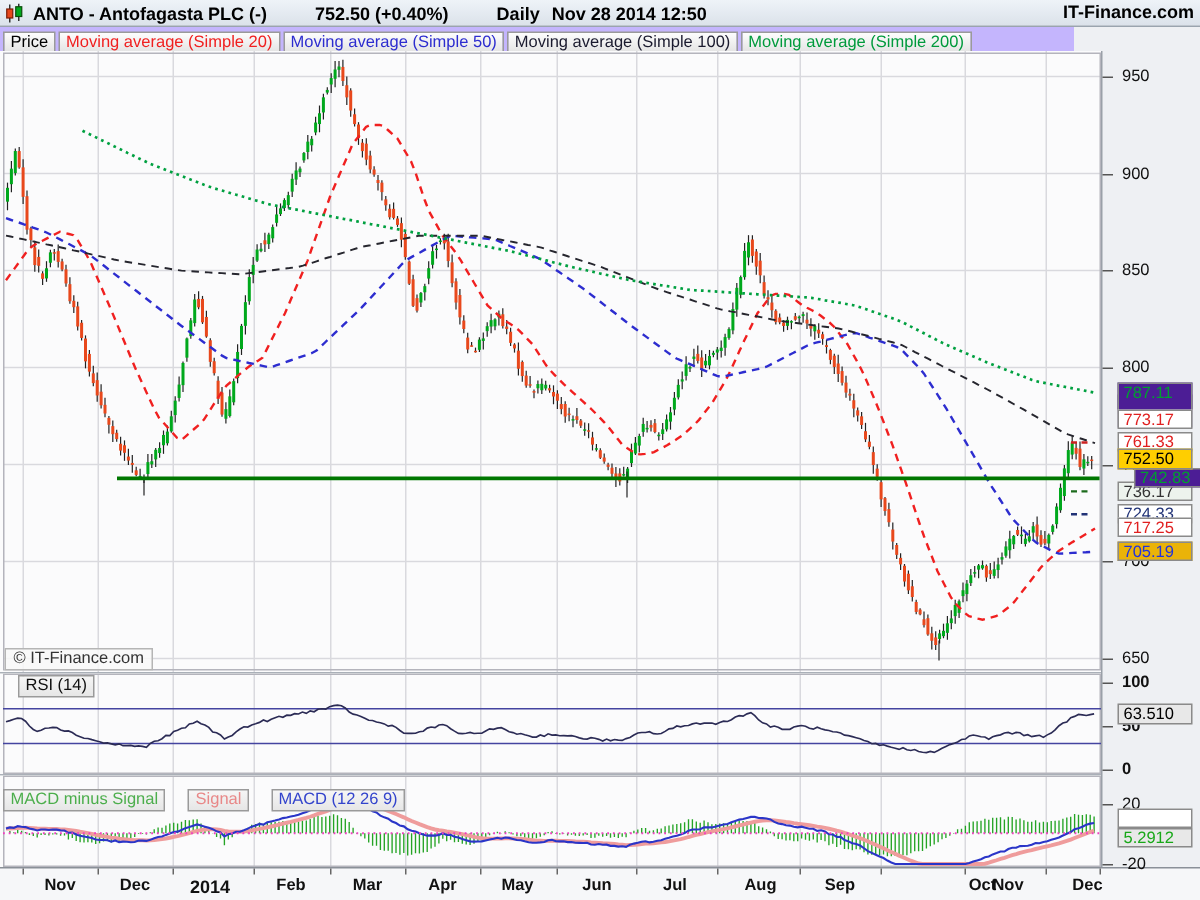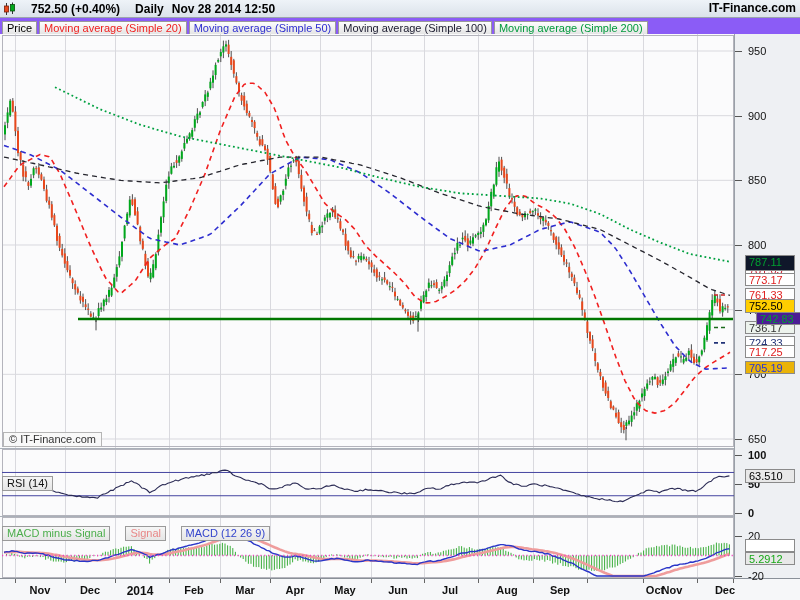--- a/index.html
+++ b/index.html
@@ -1,26 +1,26 @@
 <!DOCTYPE html>
 <html><head>
 <meta charset="utf-8">
 <style>
   html,body{margin:0;padding:0;background:#eef0f3;font-family:"Liberation Sans","DejaVu Sans",sans-serif;}
   #app{position:relative;width:800px;height:600px;overflow:hidden;background:#eef0f3;}
   
   #header{position:absolute;left:0;top:0;width:800px;height:17px;
     background:linear-gradient(#eef3f8,#dbe2ea);border-bottom:1px solid #9aa4ae;
     display:flex;align-items:center;font-size:12px;font-weight:bold;color:#000;}
-  #header .sp{margin-left:15px;white-space:nowrap;}
+  #header .sp{margin-left:32px;white-space:nowrap;}
   #header #hdr-title{margin-left:6px;}
   #brand{position:absolute;right:4px;top:1px;font-weight:bold;}
   #cicon{margin-left:3px;width:13px;height:14px;}
   
-  #tabbar{position:absolute;left:0;top:18px;width:800px;height:16px;background:#8b5cf6;border-bottom:1px solid #0c4a6e;}
+  #tabbar{position:absolute;left:0;top:18px;width:716px;height:16px;background:#c4b5fd;border-bottom:1px solid #0c4a6e;}
   .tab{display:inline-block;height:13px;line-height:13px;margin:1px 0 0 2px;padding:0 4px;
     font-size:11px;background:linear-gradient(#fdfdfd,#e3e3e3);border:1px solid #9a9a9a;white-space:nowrap;cursor:default;}
   
   .svgpanel{position:absolute;left:0;}
   .axis-col{position:absolute;left:734px;top:34px;width:66px;height:544px;background:#eef0f3;border-left:1px solid #9aa0a8;}
   .ylabel{position:absolute;left:748px;font-size:11px;color:#111;z-index:1;white-space:nowrap;}
   .tick{position:absolute;left:735px;width:7px;height:1px;background:#555;z-index:1;}
   .tag{position:absolute;left:745px;width:50px;height:13px;line-height:12px;font-size:11px;
     padding-left:3px;border:1px solid #8a8a8a;background:#fff;box-sizing:border-box;white-space:nowrap;}
   .panel-tab{position:absolute;background:linear-gradient(#f6f6f6,#e6e6e6);border:1px solid #9a9a9a;
@@ -39,20 +39,21 @@
 
 <div id="app">
 
   <div id="header">
     <svg id="cicon" viewBox="0 0 13 14">
       <line x1="3.5" y1="1" x2="3.5" y2="13" stroke="#333" stroke-width="1"></line>
       <rect x="1.5" y="4" width="4" height="6" fill="#e8481c" stroke="#7a1d05" stroke-width="0.8"></rect>
       <line x1="9.5" y1="0.5" x2="9.5" y2="12" stroke="#333" stroke-width="1"></line>
       <rect x="7.5" y="2.5" width="4" height="6.5" fill="#00a81c" stroke="#0a4d0a" stroke-width="0.8"></rect>
     </svg>
+    <span id="hdr-title" class="sp">ANTO - Antofagasta PLC (-)</span>
     <span class="sp"><span>752.50</span> <span>(+0.40%)</span></span>
     <span class="sp">Daily</span>
     <span class="sp" style="margin-left:8px">Nov 28 2014 12:50</span>
     <span id="brand">IT-Finance.com</span>
   </div>
 
   <div id="tabbar"><span class="tab" style="color: rgb(0, 0, 0);">Price</span><span class="tab" style="color: rgb(240, 32, 32);">Moving average (Simple 20)</span><span class="tab" style="color: rgb(45, 45, 207);">Moving average (Simple 50)</span><span class="tab" style="color: rgb(26, 26, 46);">Moving average (Simple 100)</span><span class="tab" style="color: rgb(0, 154, 60);">Moving average (Simple 200)</span></div>
 
   <div class="axis-col"></div>
 
@@ -673,21 +674,21 @@
         <line x1="533.5" y1="449" x2="533.5" y2="516"></line>
         <line x1="587.5" y1="449" x2="587.5" y2="516"></line>
         <line x1="643.5" y1="449" x2="643.5" y2="516"></line>
         <line x1="697.5" y1="449" x2="697.5" y2="516"></line>
       </g>
       <rect x="2.5" y="449.5" width="731" height="66" fill="none" stroke="#b4b4bc"></rect>
       <line x1="2" y1="472.46" x2="734" y2="472.46" stroke="#4444a0" stroke-width="1"></line>
       <line x1="2" y1="495.74" x2="734" y2="495.74" stroke="#4444a0" stroke-width="1"></line>
       <polyline points="4,481.2 6.6,480.4 9.2,479.5 11.799999999999999,478.8 14.399999999999999,479.0 17,480.8 19.6,484.0 22.200000000000003,486.3 24.800000000000004,487.6 27.400000000000006,486.9 30.000000000000007,485.5 32.60000000000001,485.3 35.20000000000001,484.9 37.80000000000001,485.1 40.40000000000001,486.7 43.000000000000014,487.4 45.600000000000016,487.3 48.20000000000002,488.4 50.80000000000002,490.1 53.40000000000002,491.1 56.00000000000002,492.2 58.60000000000002,492.3 61.200000000000024,493.1 63.800000000000026,493.8 66.40000000000002,494.5 69.00000000000001,495.4 71.60000000000001,495.3 74.2,495.9 76.8,496.6 79.39999999999999,495.9 81.99999999999999,497.1 84.59999999999998,497.1 87.19999999999997,496.9 89.79999999999997,497.6 92.39999999999996,497.3 94.99999999999996,497.6 97.59999999999995,498.2 100.19999999999995,495.6 102.79999999999994,494.2 105.39999999999993,493.8 107.99999999999993,492.5 110.59999999999992,490.3 113.19999999999992,490.4 115.79999999999991,487.7 118.3999999999999,486.8 120.9999999999999,485.5 123.5999999999999,485.2 126.19999999999989,482.6 128.7999999999999,482.2 131.3999999999999,480.8 133.9999999999999,482.5 136.59999999999988,483.3 139.19999999999987,484.9 141.79999999999987,488.0 144.39999999999986,488.5 146.99999999999986,490.0 149.59999999999985,492.7 152.19999999999985,491.3 154.79999999999984,490.3 157.39999999999984,487.9 159.99999999999983,486.0 162.59999999999982,484.5 165.19999999999982,484.7 167.7999999999998,483.3 170.3999999999998,482.5 172.9999999999998,481.6 175.5999999999998,480.0 178.1999999999998,481.0 180.79999999999978,479.5 183.39999999999978,478.5 185.99999999999977,477.5 188.59999999999977,478.2 191.19999999999976,476.8 193.79999999999976,476.9 196.39999999999975,475.8 198.99999999999974,476.0 201.59999999999974,474.7 204.19999999999973,475.6 206.79999999999973,473.9 209.39999999999972,474.5 211.99999999999972,472.8 214.5999999999997,472.5 217.1999999999997,472.7 219.7999999999997,471.1 222.3999999999997,470.4 224.9999999999997,470.1 227.59999999999968,470.5 230.19999999999968,472.0 232.79999999999967,474.7 235.39999999999966,476.1 237.99999999999966,476.7 240.59999999999965,477.6 243.19999999999965,478.9 245.79999999999964,480.2 248.39999999999964,480.3 250.99999999999963,481.3 253.59999999999962,481.8 256.19999999999965,482.6 258.79999999999967,484.1 261.3999999999997,483.6 263.9999999999997,484.9 266.59999999999974,487.0 269.19999999999976,488.8 271.7999999999998,488.9 274.3999999999998,488.9 276.99999999999983,488.8 279.59999999999985,487.8 282.1999999999999,487.5 284.7999999999999,485.4 287.3999999999999,484.7 289.99999999999994,485.1 292.59999999999997,483.3 295.2,483.0 297.8,483.8 300.40000000000003,485.8 303.00000000000006,487.4 305.6000000000001,488.9 308.2000000000001,489.1 310.8000000000001,488.8 313.40000000000015,488.3 316.00000000000017,489.0 318.6000000000002,488.8 321.2000000000002,488.8 323.80000000000024,487.3 326.40000000000026,485.9 329.0000000000003,486.2 331.6000000000003,485.4 334.20000000000033,485.1 336.80000000000035,486.4 339.4000000000004,487.8 342.0000000000004,488.4 344.6000000000004,489.5 347.20000000000044,489.0 349.80000000000047,489.8 352.4000000000005,490.5 355.0000000000005,491.4 357.60000000000053,491.4 360.20000000000056,490.0 362.8000000000006,490.9 365.4000000000006,489.2 368.0000000000006,490.1 370.60000000000065,489.9 373.20000000000067,490.5 375.8000000000007,490.4 378.4000000000007,490.6 381.00000000000074,490.4 383.60000000000076,491.0 386.2000000000008,491.9 388.8000000000008,492.6 391.40000000000083,492.7 394.00000000000085,491.8 396.6000000000009,492.2 399.2000000000009,492.9 401.8000000000009,494.0 404.40000000000094,492.7 407.00000000000097,493.9 409.600000000001,493.0 412.200000000001,493.4 414.80000000000103,493.6 417.40000000000106,492.4 420.0000000000011,491.7 422.6000000000011,490.0 425.2000000000011,488.7 427.80000000000115,488.3 430.40000000000117,488.3 433.0000000000012,487.8 435.6000000000012,489.1 438.20000000000124,489.3 440.80000000000126,489.0 443.4000000000013,487.6 446.0000000000013,485.9 448.60000000000133,485.6 451.20000000000135,484.0 453.8000000000014,484.6 456.4000000000014,483.8 459.0000000000014,483.7 461.60000000000144,482.6 464.20000000000147,482.0 466.8000000000015,482.7 469.4000000000015,482.1 472.00000000000153,482.1 474.60000000000156,482.0 477.2000000000016,482.9 479.8000000000016,481.7 482.4000000000016,480.8 485.00000000000165,481.0 487.60000000000167,479.8 490.2000000000017,478.0 492.8000000000017,477.1 495.40000000000174,477.4 498.00000000000176,475.9 500.6000000000018,475.1 503.2000000000018,477.1 505.80000000000183,480.0 508.40000000000185,481.9 511.0000000000019,482.6 513.6000000000018,484.7 516.2000000000019,484.0 518.8000000000019,484.8 521.4000000000019,486.2 524.0000000000019,486.2 526.600000000002,486.2 529.200000000002,484.7 531.800000000002,484.1 534.400000000002,483.7 537.000000000002,484.2 539.6000000000021,485.5 542.2000000000021,486.1 544.8000000000021,484.8 547.4000000000021,485.8 550.0000000000022,486.6 552.6000000000022,487.0 555.2000000000022,487.8 557.8000000000022,488.0 560.4000000000023,488.7 563.0000000000023,490.1 565.6000000000023,490.4 568.2000000000023,491.1 570.8000000000023,491.8 573.4000000000024,492.5 576.0000000000024,493.7 578.6000000000024,494.3 581.2000000000024,495.8 583.8000000000025,495.6 586.4000000000025,496.9 589.0000000000025,496.5 591.6000000000025,497.4 594.2000000000025,498.2 596.8000000000026,498.8 599.4000000000026,499.6 602.0000000000026,498.5 604.6000000000026,499.8 607.2000000000027,500.3 609.8000000000027,499.7 612.4000000000027,501.0 615.0000000000027,501.5 617.6000000000028,501.7 620.2000000000028,500.9 622.8000000000028,501.6 625.4000000000028,500.3 628.0000000000028,498.9 630.6000000000029,497.6 633.2000000000029,496.4 635.8000000000029,495.6 638.4000000000029,494.6 641.000000000003,493.0 643.600000000003,492.7 646.200000000003,490.6 648.800000000003,490.0 651.400000000003,490.5 654.0000000000031,491.2 656.6000000000031,491.3 659.2000000000031,492.8 661.8000000000031,491.2 664.4000000000032,490.4 667.0000000000032,489.9 669.6000000000032,488.7 672.2000000000032,488.3 674.8000000000033,489.3 677.4000000000033,488.3 680.0000000000033,488.5 682.6000000000033,490.4 685.2000000000033,489.8 687.8000000000034,491.1 690.4000000000034,490.6 693.0000000000034,490.2 695.6000000000034,491.6 698.2000000000035,489.9 700.8000000000035,488.7 703.4000000000035,486.6 706.0000000000035,483.8 708.6000000000035,482.0 711.2000000000036,481.3 713.8000000000036,478.4 716.4000000000036,477.6 719.0000000000036,476.3 721.6000000000037,476.6 724.2000000000037,477.0 726.8000000000037,476.4 729.4000000000037,475.9" fill="none" stroke="#2b2b55" stroke-width="1.1"></polyline>
     </svg>
-  <div class="panel-tab" style="left:2px;top:450px;color:#111;margin-top:26px;">RSI (14)</div>
+  <div class="panel-tab" style="left:12px;top:450px;color:#111;">RSI (14)</div>
   <div class="sep" style="top:516px"></div>
 
   <svg id="svg-macd" class="svgpanel" style="top:517px" width="734" height="61" viewBox="0 517 734 61">
       <rect x="0" y="517" width="734" height="61" fill="#fbfbfc"></rect>
       <g stroke="#d9d9de" stroke-width="1">
         <line x1="15.5" y1="517" x2="15.5" y2="578"></line>
         <line x1="65.5" y1="517" x2="65.5" y2="578"></line>
         <line x1="115.5" y1="517" x2="115.5" y2="578"></line>
         <line x1="169.5" y1="517" x2="169.5" y2="578"></line>
         <line x1="220.5" y1="517" x2="220.5" y2="578"></line>
@@ -1045,21 +1046,21 @@
     <div class="ylabel" style="top: 449px; font-weight: bold;">100</div>
     <div class="tick" style="top: 455px;"></div>
     <div class="ylabel" style="top: 478.1px; font-weight: bold;">50</div>
     <div class="tick" style="top: 484.1px;"></div>
     <div class="ylabel" style="top: 507.2px; font-weight: bold;">0</div>
     <div class="tick" style="top: 513.2px;"></div>
     <div class="ylabel" style="top: 529.5px;">20</div>
     <div class="tick" style="top: 535.5px;"></div>
     <div class="ylabel" style="top: 569.5px;">-20</div>
     <div class="tick" style="top: 575.5px;"></div>
-    <div class="tag" style="top: 255px; background: #0f172a; color: rgb(0, 160, 48); z-index: 4; height: 16px;">787.11</div>
+    <div class="tag" style="top: 255px; background: #4c1d95; color: rgb(0, 160, 48); z-index: 4; height: 30px;">787.11</div>
     <div class="tag" style="top: 263px; background: rgb(255, 255, 255); color: rgb(204, 34, 51); z-index: 2; height: 13px;">781.05</div>
     <div class="tag" style="top: 273px; background: rgb(255, 255, 255); color: rgb(224, 32, 32); z-index: 4; height: 13px;">773.17</div>
     <div class="tag" style="top: 288px; background: rgb(255, 255, 255); color: rgb(224, 32, 32); z-index: 4; height: 13px;">761.33</div>
     <div class="tag" style="top: 299px; background: rgb(255, 206, 0); color: rgb(0, 0, 0); z-index: 5; height: 14px;">752.50</div>
     <div class="tag" style="top: 312px; background: #4c1d95; color: rgb(0, 160, 48); z-index: 4; height: 13px; margin-left: 11px;">742.83</div>
     <div class="tag" style="top: 321px; background: rgb(237, 243, 237); color: rgb(51, 51, 51); z-index: 2; height: 13px;">736.17</div>
     <div class="tag" style="top: 336px; background: rgb(255, 255, 255); color: rgb(34, 51, 119); z-index: 2; height: 13px;">724.33</div>
     <div class="tag" style="top: 345px; background: rgb(255, 255, 255); color: rgb(224, 32, 32); z-index: 4; height: 13px;">717.25</div>
     <div class="tag" style="top: 361px; background: #eab308; color: rgb(34, 51, 221); z-index: 4; height: 13px;">705.19</div>
   </div>

